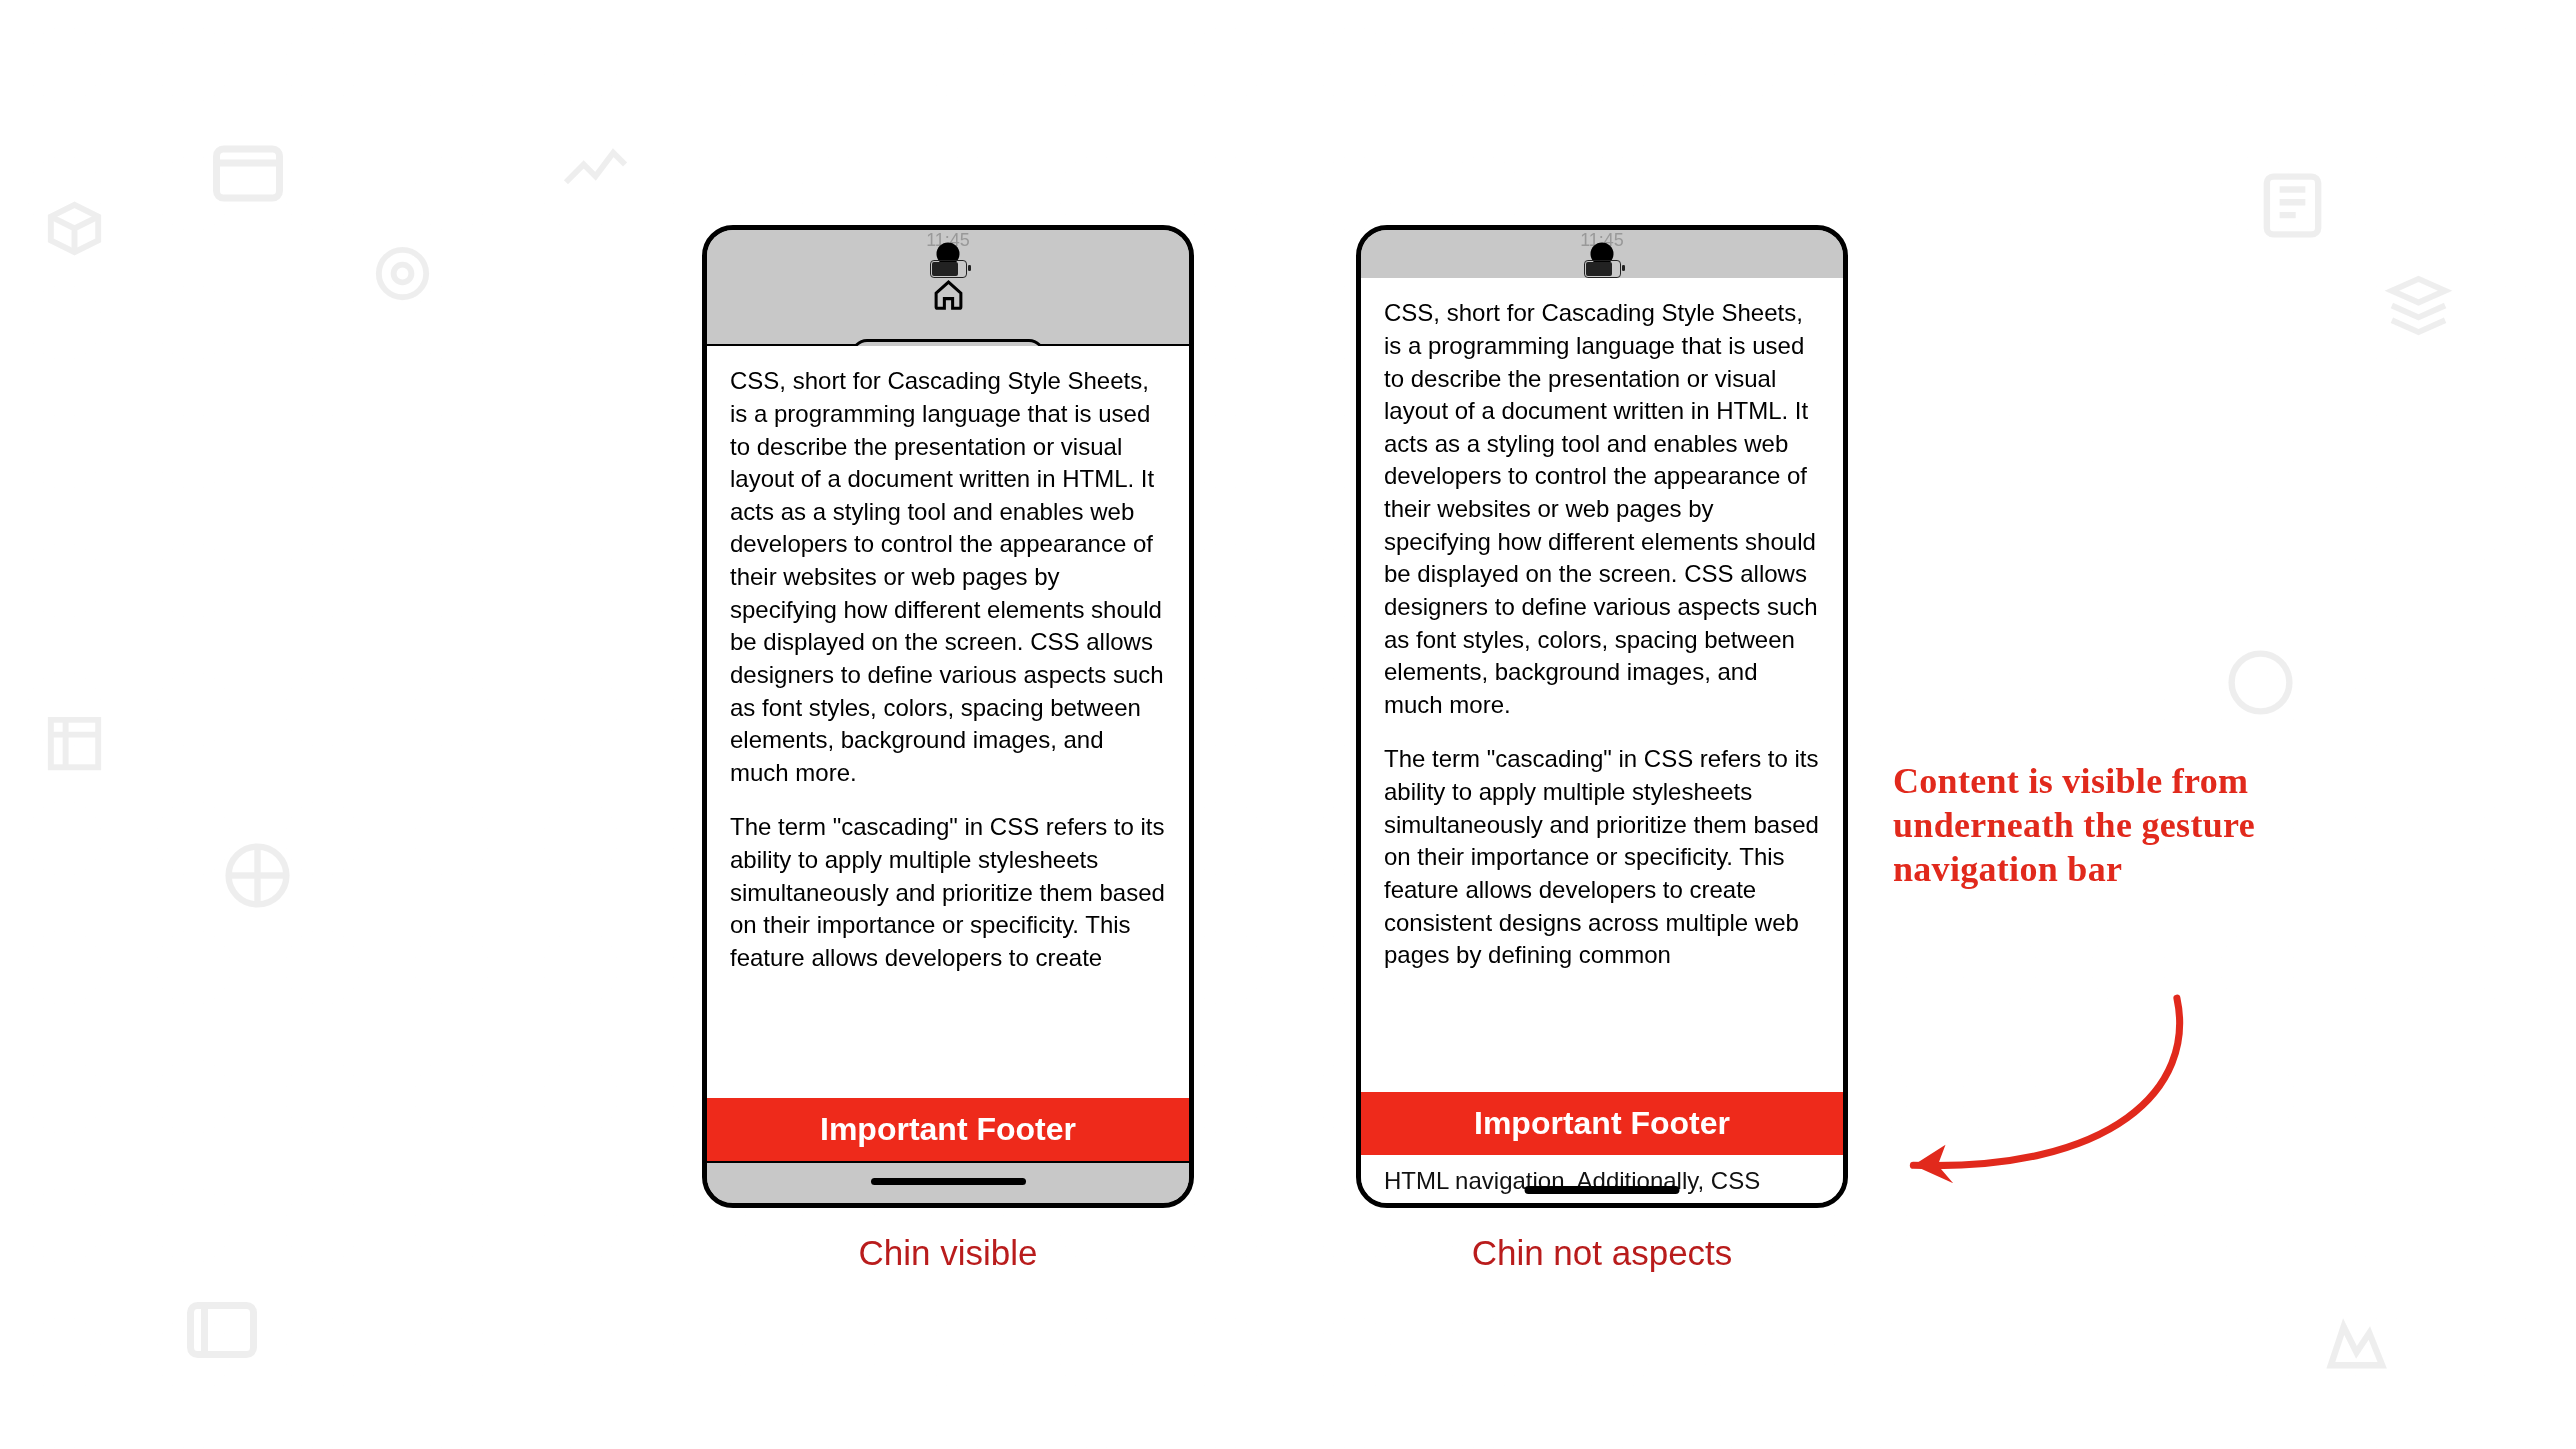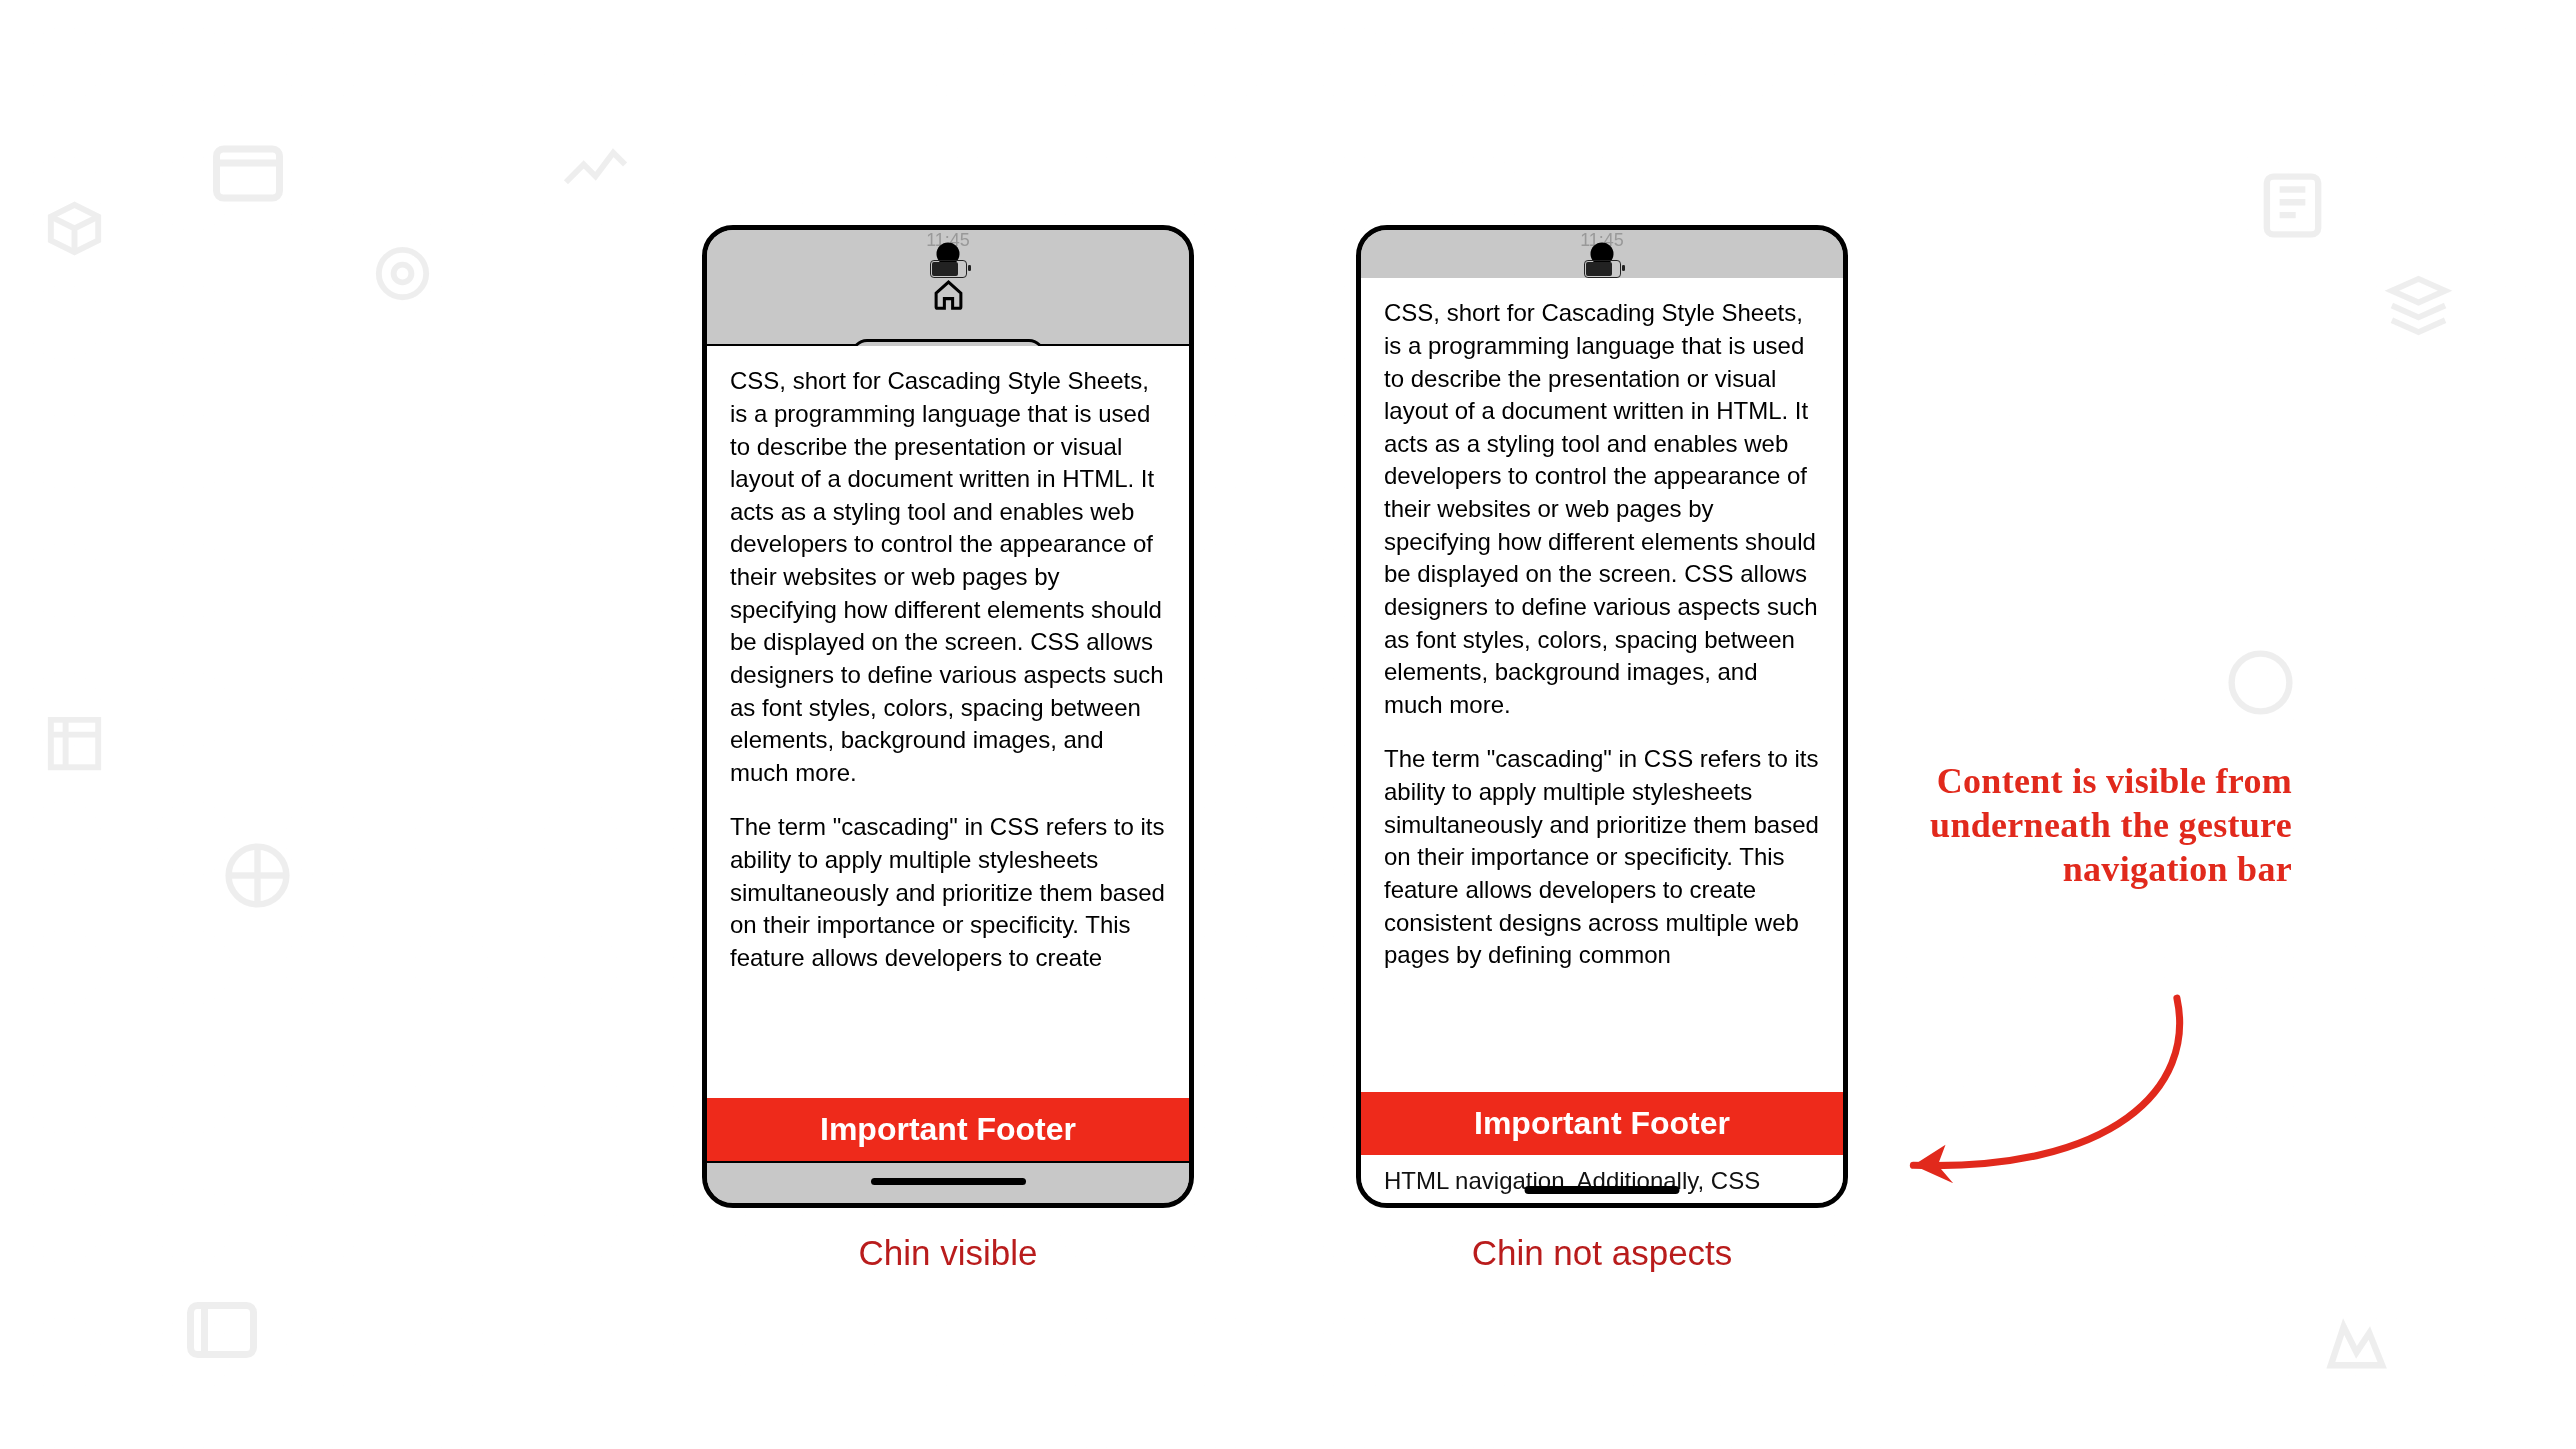--- a/index.html
+++ b/index.html
@@ -224,21 +224,21 @@
 .annotation {
   position: absolute;
   left: 1893px;
   top: 760px;
   width: 399px;
   color: #e1291c;
   font-family: "Comic Sans MS", "Marker Felt", cursive;
   font-size: 36px;
   font-weight: 700;
   line-height: 1.22;
-  text-align: right;
+  text-align: left;
   letter-spacing: 0.3px;
 }
 .arrow-svg {
   position: absolute;
   left: 1855px;
   top: 966px;
   width: 451px;
   height: 270px;
   overflow: visible;
 }

